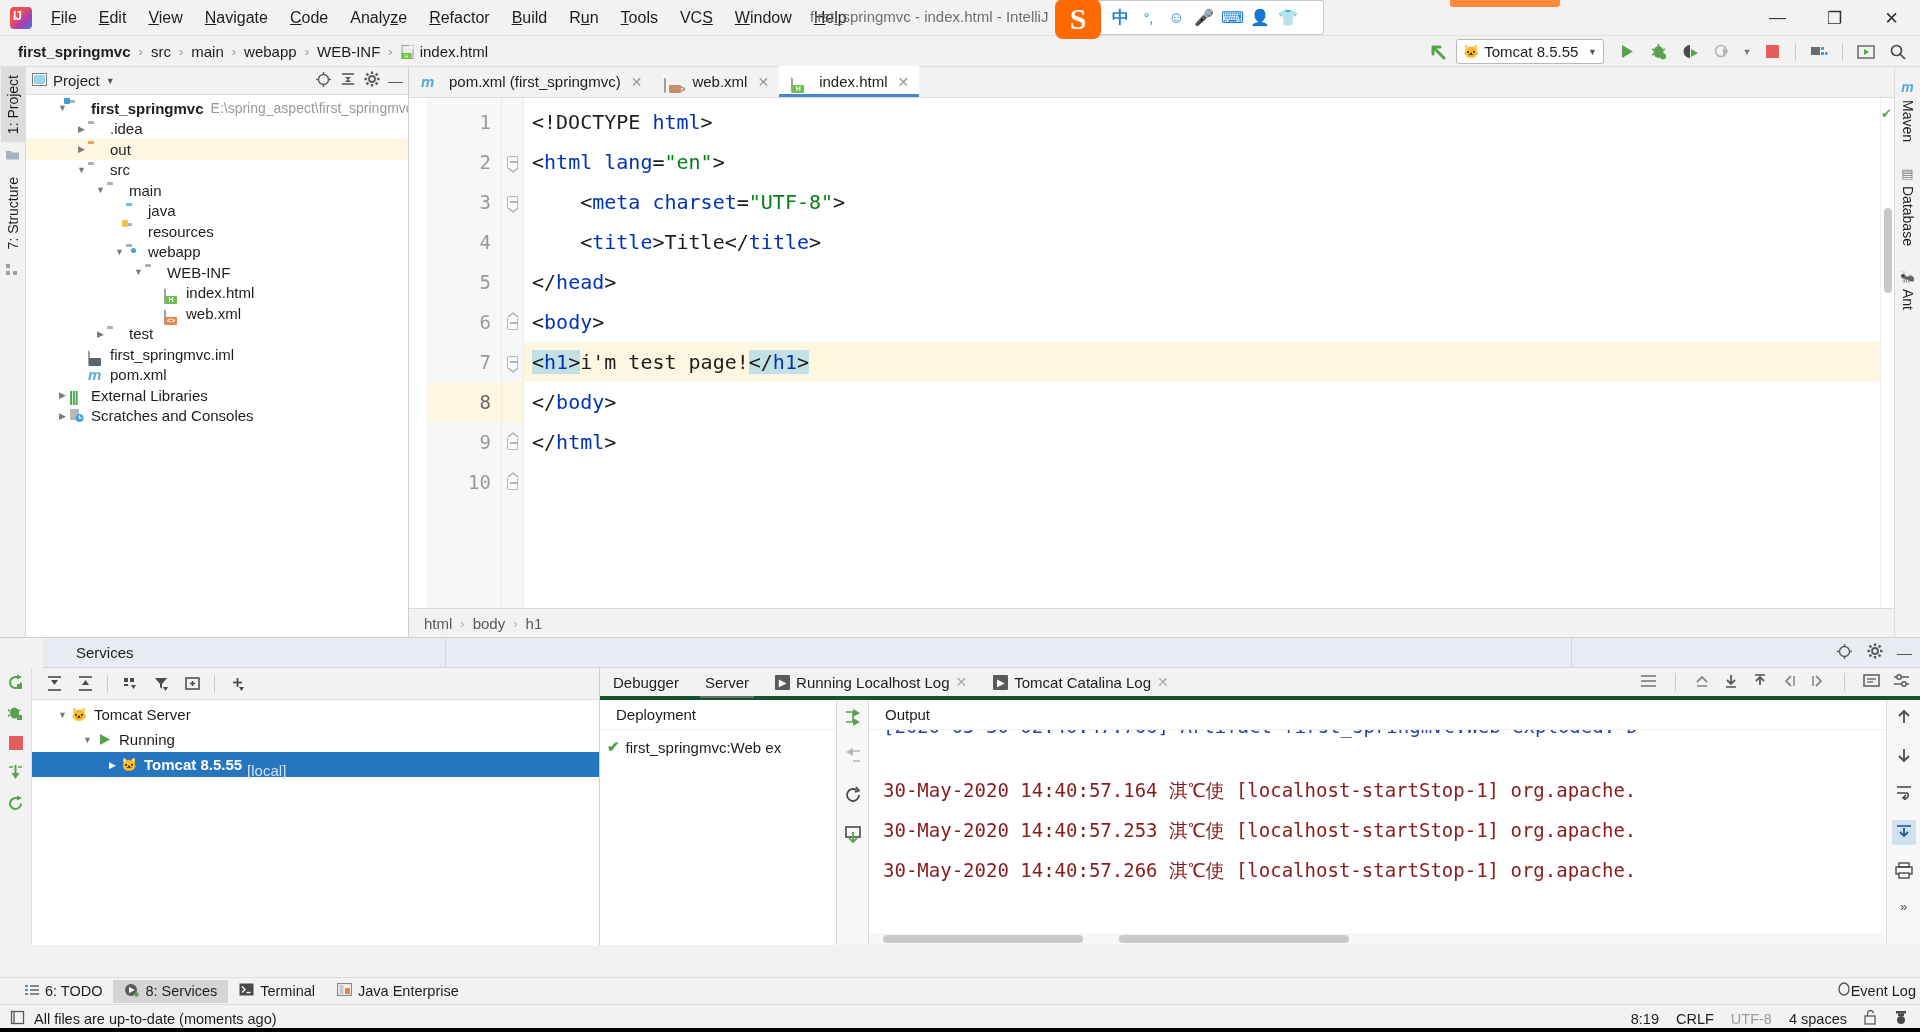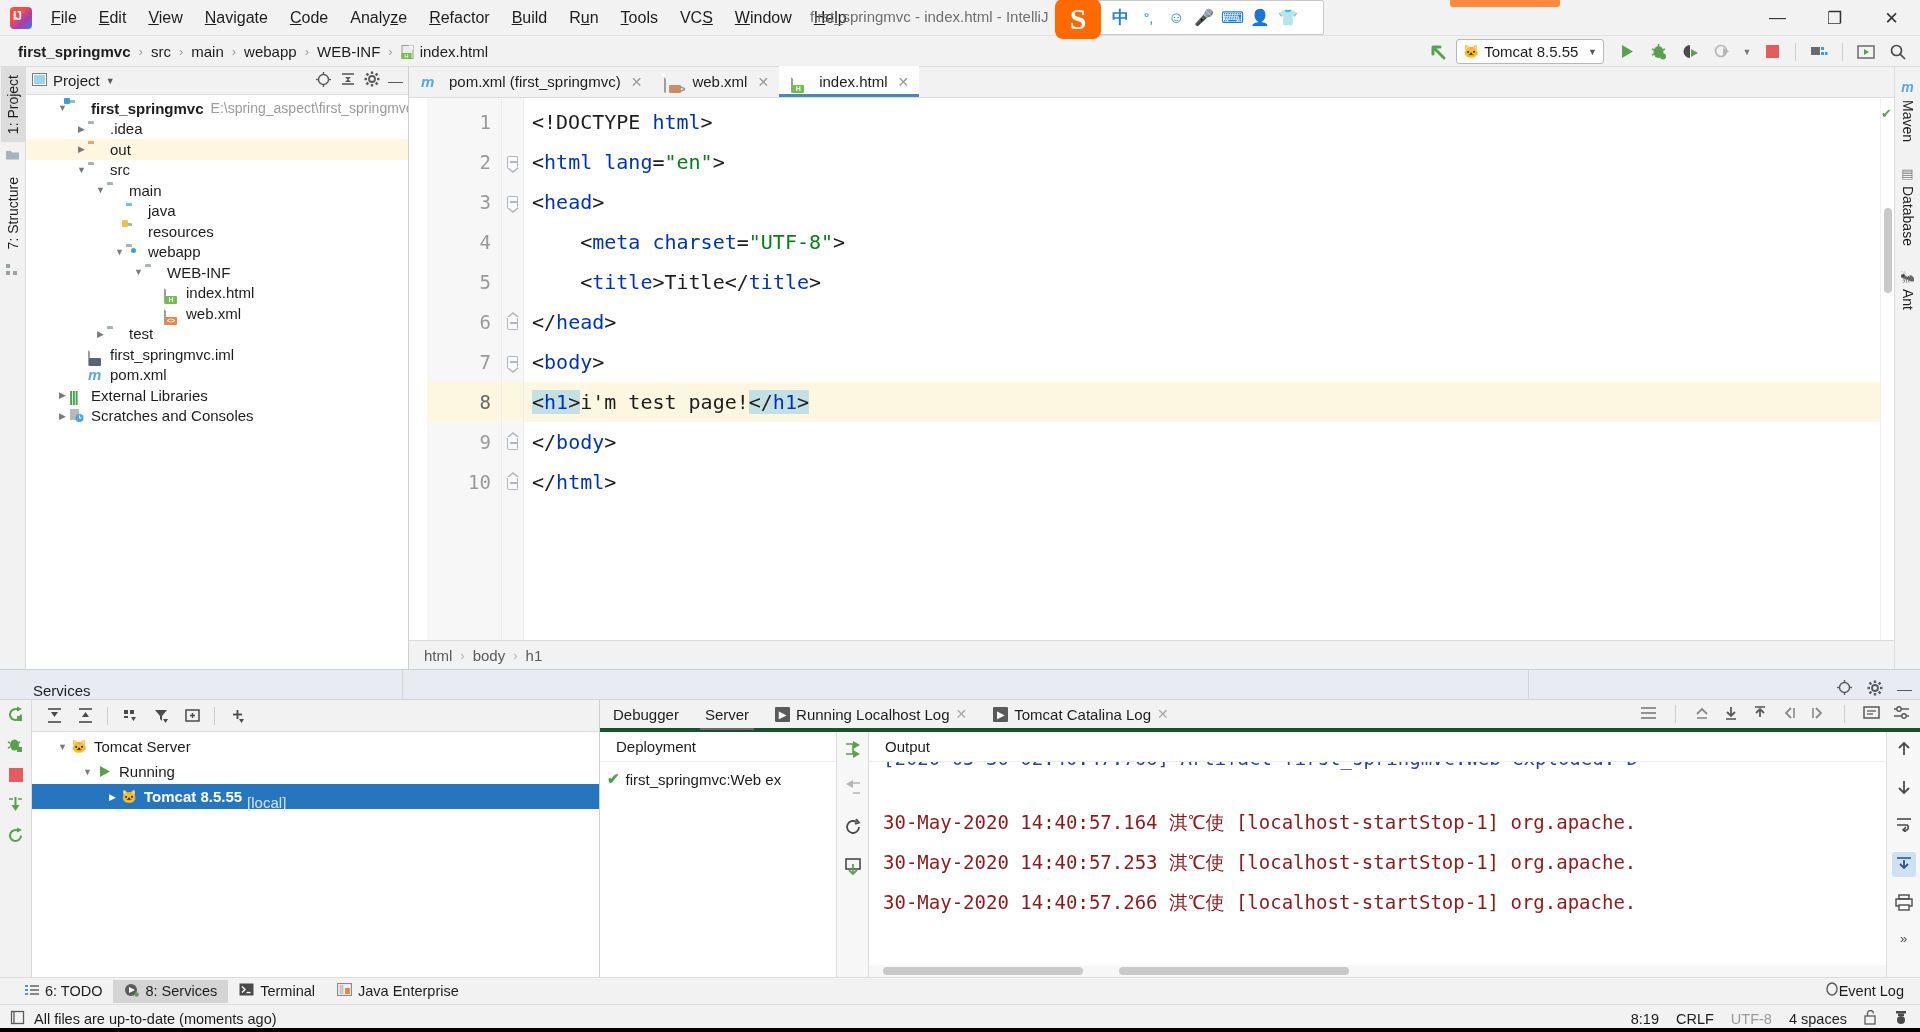--- a/index.html
+++ b/index.html
@@ -173,22 +173,22 @@
 
   
   .vstripe-r { width:26px; background:#f2f2f2; border-left:1px solid #dcdcdc;
      display:flex; flex-direction:column; align-items:center; flex:none; padding-top:6px;}
   .vtab-r { writing-mode: vertical-rl; font-size:14px; color:#1d1d1d; padding:6px 4px;
      white-space:nowrap; cursor:default; display:flex; align-items:center; gap:5px;}
 
   
   .services { height:308px; display:flex; flex-direction:column; flex:none;
      border-top:1px solid #cfcfcf; background:#f2f2f2;}
-  .svc-head { height:30px; display:flex; align-items:flex-end; background:#e8ebf2;
-     border-bottom:1px solid #d2d6de; position:relative; flex:none;}
+  .svc-head { height:30px; display:flex; align-items:center; background:#e8ebf2;
+     border-bottom:1px solid #d2d6de; position:relative; flex:none;margin-left:43px;}
   .svc-head .lbl { padding-left:33px; font-size:15px;}
   .svc-head .div1 { position:absolute; left:402px; top:0; bottom:0; width:1px; background:#d2d6de;}
   .svc-head .div2 { position:absolute; left:1528px; top:0; bottom:0; width:1px; background:#d2d6de;}
   .svc-head-right { position:absolute; right:8px; display:flex; gap:14px; align-items:center;}
 
   .svc-body { flex:1; display:flex; min-height:0;}
   .svc-left-strip { width:32px; background:#f2f2f2; display:flex; flex-direction:column;
      align-items:center; padding-top:6px; gap:11px; flex:none; border-right:1px solid #dcdcdc;}
   .svc-tree-col { width:568px; background:#fff; display:flex; flex-direction:column; flex:none;
      border-right:1px solid #cfcfcf;}
@@ -229,24 +229,24 @@
   .logline { height:40px; line-height:40px; padding-left:14px; white-space:pre; color:#8b1a1a;}
   .logline.clip { color:#2a3fa0; position:relative; top:-24px;}
   .out-right-strip { width:34px; background:#f7f7f7; border-left:1px solid #dcdcdc; flex:none;
      display:flex; flex-direction:column; align-items:center; padding-top:8px; gap:17px; font-size:14px; color:#4a4a4a;}
   .out-right-strip .hl { background:#cfe0f0; border-radius:3px;}
   .hscroll { position:absolute; left:0; right:0; bottom:0; height:12px; background:#f7f7f7;}
   .hscroll .thumb { position:absolute; height:8px; top:2px; background:#c9c9c9; border-radius:4px;}
 
   
   .toolwin-bar { height:27px; display:flex; align-items:center; background:#f2f2f2;
-     border-top:1px solid #dcdcdc; flex:none; position:relative; padding-left:14px;}
+     border-top:1px solid #dcdcdc; flex:none; position:relative; padding-left:14px;margin-top:32px;}
   .tw-item { display:flex; align-items:center; gap:6px; padding:3px 11px; font-size:14.5px; cursor:default;}
   .tw-item.sel { background:#d4d4d4; }
-  .tw-right { position:absolute; right:16px; display:flex; align-items:center; font-size:14.5px;}
+  .tw-right { position:absolute; right:4px; display:flex; align-items:center; font-size:14.5px;}
 
   .statusbar { height:28px; display:flex; align-items:center; background:#f2f2f2;
      border-top:1px solid #dcdcdc; flex:none; position:relative; padding-left:10px; font-size:14.5px;}
   .sb-right { position:absolute; right:12px; display:flex; align-items:center; gap:17px;}
   .sb-dim { color:#9a9a9a;}
   .taskbar-hint { position:absolute; left:0; bottom:0; width:1920px; height:4px; background:#000;}
 </style>
 </head>
 <body>
 
@@ -600,21 +600,20 @@
             </div>
             <div class="fold close">
               <span>
                 <i class="dash"></i>
               </span>
             </div>
           </div>
         <div class="code" id="code">
             <div class="cline"><span class="txt">&lt;!DOCTYPE </span><span class="tag">html</span><span class="txt">&gt;</span></div>
             <div class="cline"><span class="txt">&lt;</span><span class="tag">html</span><span class="txt"> </span><span class="attr">lang</span><span class="txt">=</span><span class="val">"en"</span><span class="txt">&gt;</span></div>
-            <div class="cline"><span class="txt">&lt;</span><span class="tag">head</span><span class="txt">&gt;</span></div>
             <div class="cline"><span class="txt">    &lt;</span><span class="tag">meta</span><span class="txt"> </span><span class="attr">charset</span><span class="txt">=</span><span class="val">"UTF-8"</span><span class="txt">&gt;</span></div>
             <div class="cline"><span class="txt">    &lt;</span><span class="tag">title</span><span class="txt">&gt;</span><span class="txt">Title</span><span class="txt">&lt;/</span><span class="tag">title</span><span class="txt">&gt;</span></div>
             <div class="cline"><span class="txt">&lt;/</span><span class="tag">head</span><span class="txt">&gt;</span></div>
             <div class="cline"><span class="txt">&lt;</span><span class="tag">body</span><span class="txt">&gt;</span></div>
             <div class="cline cur"><span class="txt sel">&lt;</span><span class="tag sel">h1</span><span class="txt sel">&gt;</span><span class="txt">i'm test page!</span><span class="txt sel">&lt;/</span><span class="tag sel">h1</span><span class="txt sel">&gt;</span></div>
             <div class="cline"><span class="txt">&lt;/</span><span class="tag">body</span><span class="txt">&gt;</span></div>
             <div class="cline"><span class="txt">&lt;/</span><span class="tag">html</span><span class="txt">&gt;</span></div>
           </div>
         <div class="right-gutter">
           <div class="rg-mark">✔</div>

